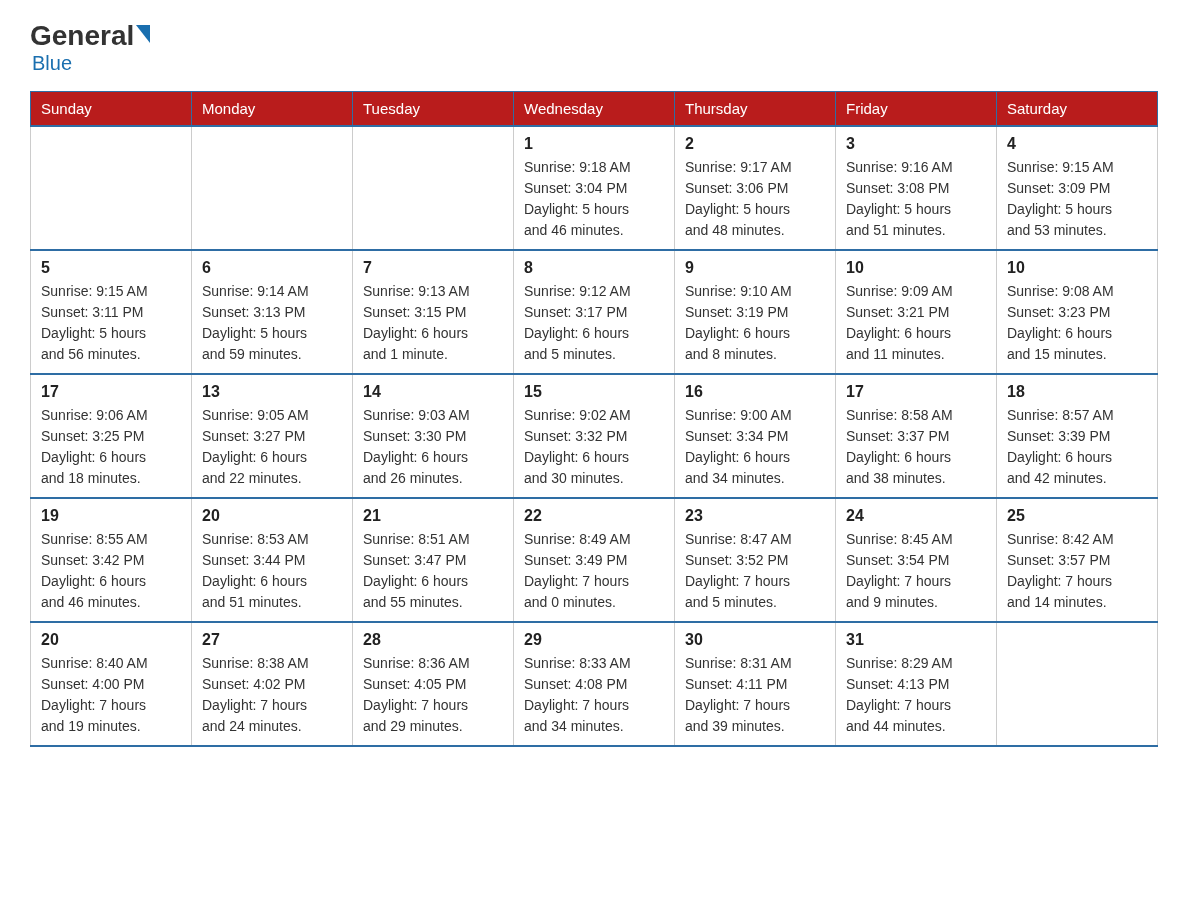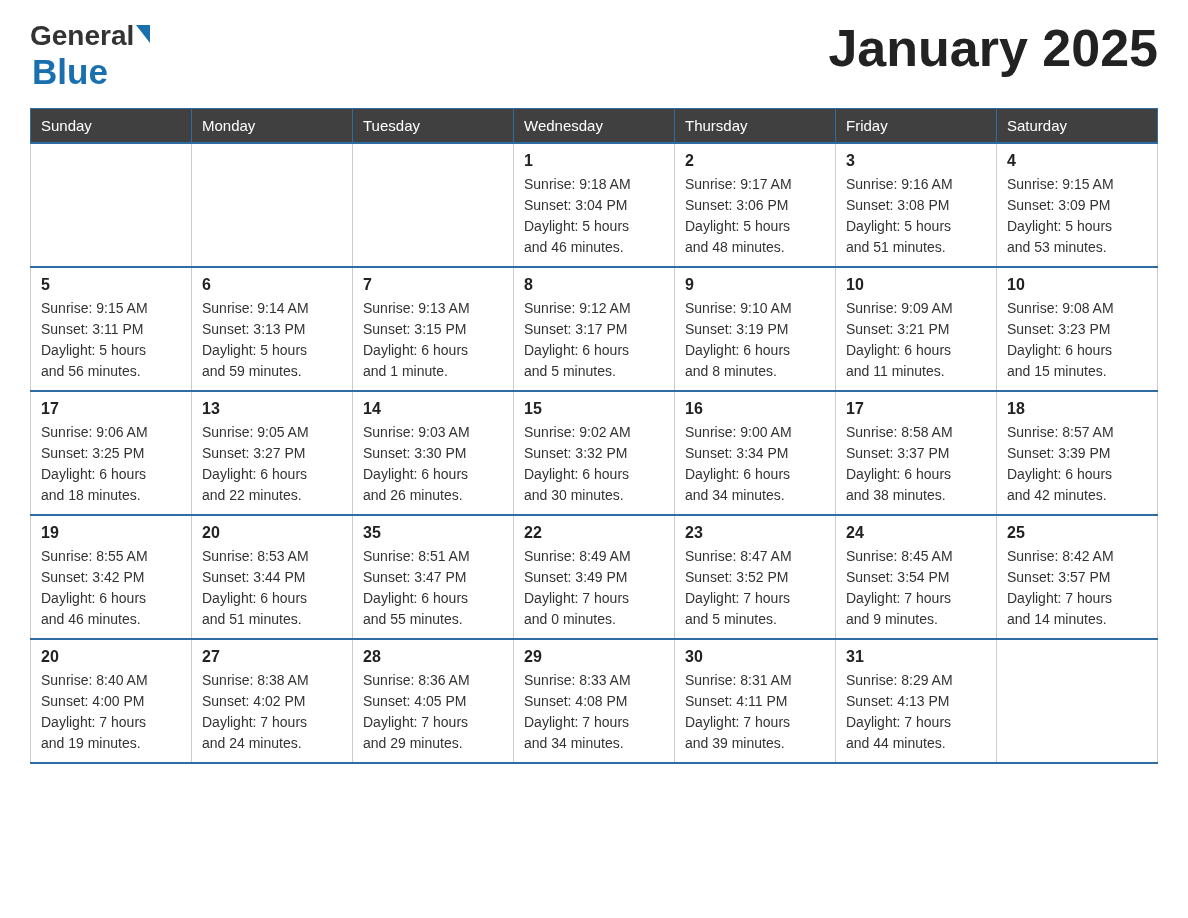--- a/index.html
+++ b/index.html
@@ -6,21 +6,21 @@
     body {
       font-family: Arial, sans-serif;
       background: #fff;
       width: 1188px;
       min-height: 918px;
       padding: 20px 30px;
     }
     .header {
       display: flex;
       justify-content: space-between;
-      align-items: flex-start;
+      align-items: center;
       margin-bottom: 16px;
     }
     .logo {
       display: flex;
       flex-direction: column;
       align-items: flex-start;
     }
     .logo-text {
       display: flex;
       align-items: center;
@@ -53,21 +53,21 @@
       font-size: 20px;
       color: #444;
       margin-top: 4px;
     }
     .calendar {
       width: 100%;
       border-collapse: collapse;
       margin-top: 10px;
     }
     .calendar th {
-      background-color: #404040;
+      background-color: #b91c1c;
       color: #fff;
       font-size: 15px;
       font-weight: normal;
       padding: 8px 10px;
       text-align: left;
       border: 1px solid #2e6da4;
     }
     .calendar td {
       vertical-align: top;
       padding: 8px 10px;
@@ -94,24 +94,23 @@
   </style>
 </head>
 <body>
 
 <div class="header">
   <div class="logo">
     <div class="logo-text">
       <span class="logo-general">General</span>
       <span class="logo-triangle"></span>
     </div>
-    <span class="logo-blue" style="font-size:35px;font-weight:bold;margin-left:2px;">Blue</span>
+    <span class="logo-blue" style="font-size:20px;font-weight:normal;margin-left:2px;">Blue</span>
   </div>
   <div class="title-section">
-    <div class="month-title">January 2025</div>
   </div>
 </div>
 
 <table class="calendar">
   <thead>
     <tr>
         <th>Sunday</th>
         <th>Monday</th>
         <th>Tuesday</th>
         <th>Wednesday</th>
@@ -205,21 +204,21 @@
       <tr>
         <td>
           <span class="day-number">19</span>
           <div class="day-info">Sunrise: 8:55 AM<br>Sunset: 3:42 PM<br>Daylight: 6 hours<br>and 46 minutes.</div>
         </td>
         <td>
           <span class="day-number">20</span>
           <div class="day-info">Sunrise: 8:53 AM<br>Sunset: 3:44 PM<br>Daylight: 6 hours<br>and 51 minutes.</div>
         </td>
         <td>
-          <span class="day-number">35</span>
+          <span class="day-number">21</span>
           <div class="day-info">Sunrise: 8:51 AM<br>Sunset: 3:47 PM<br>Daylight: 6 hours<br>and 55 minutes.</div>
         </td>
         <td>
           <span class="day-number">22</span>
           <div class="day-info">Sunrise: 8:49 AM<br>Sunset: 3:49 PM<br>Daylight: 7 hours<br>and 0 minutes.</div>
         </td>
         <td>
           <span class="day-number">23</span>
           <div class="day-info">Sunrise: 8:47 AM<br>Sunset: 3:52 PM<br>Daylight: 7 hours<br>and 5 minutes.</div>
         </td>

